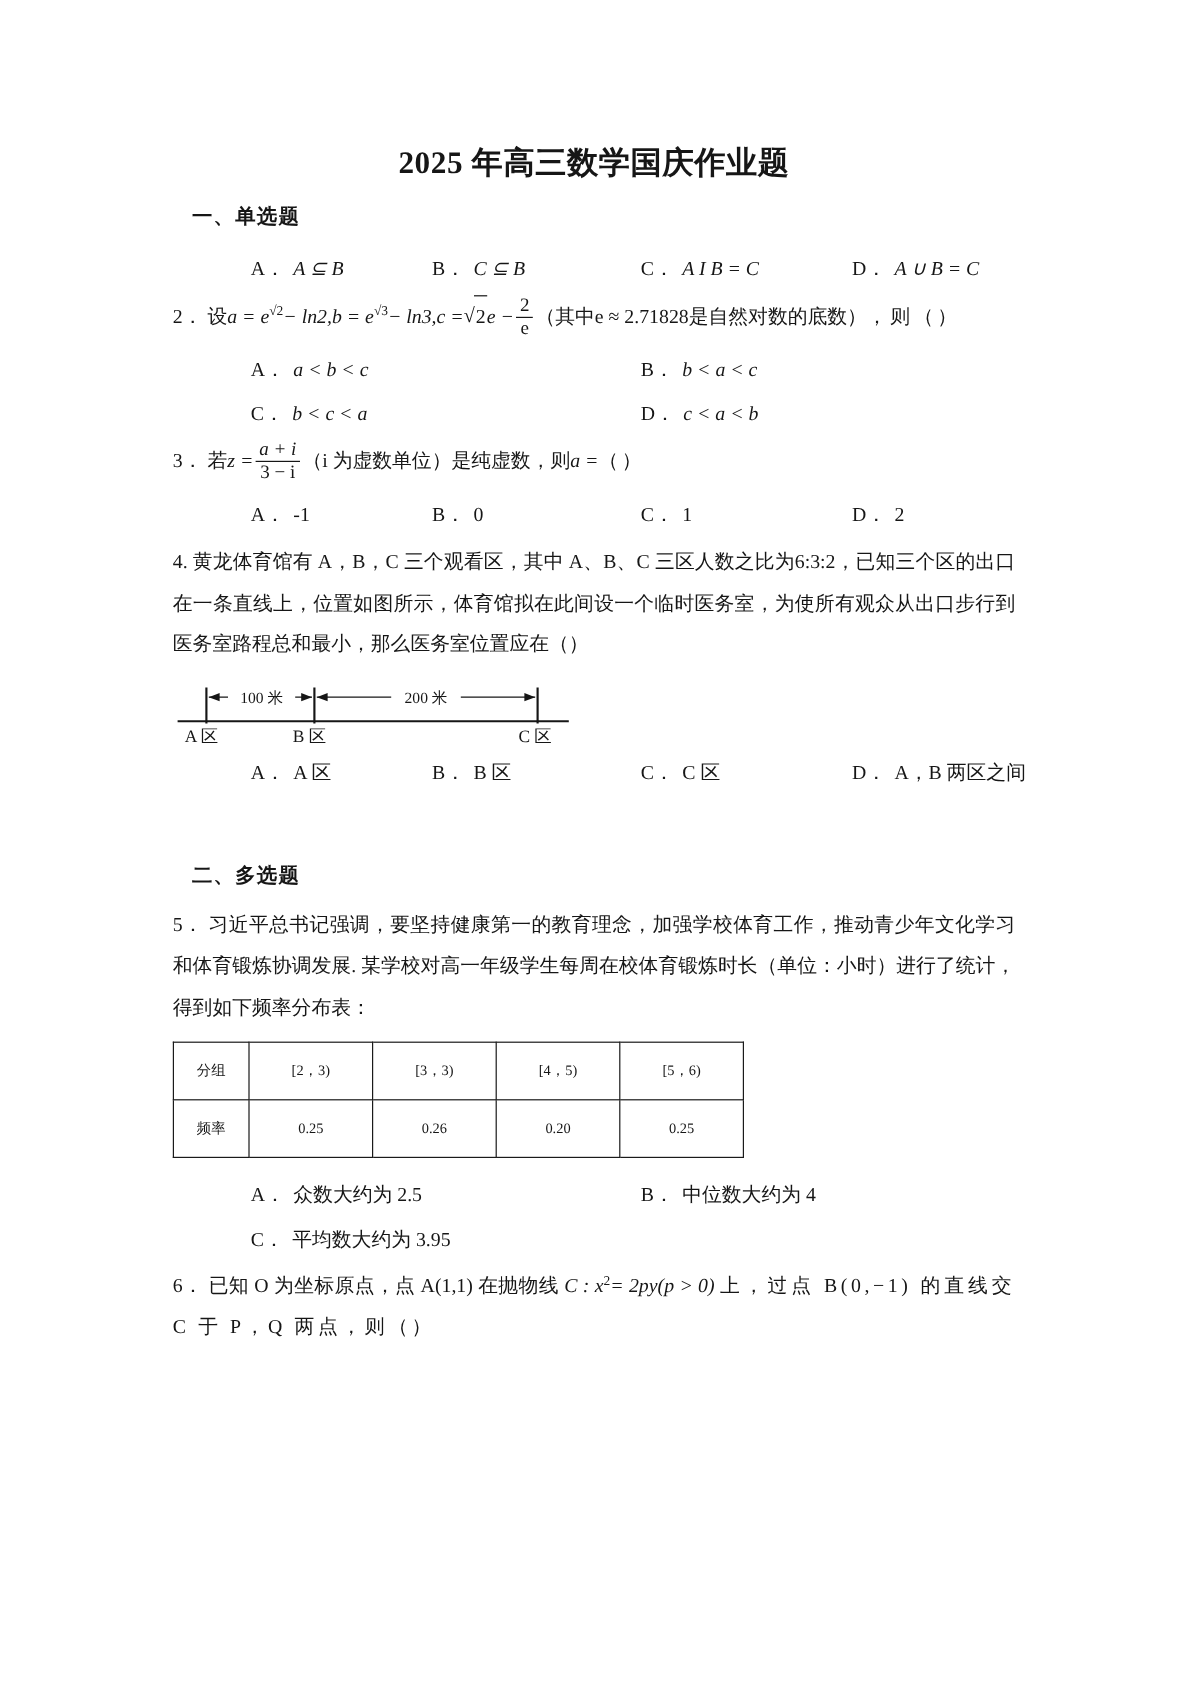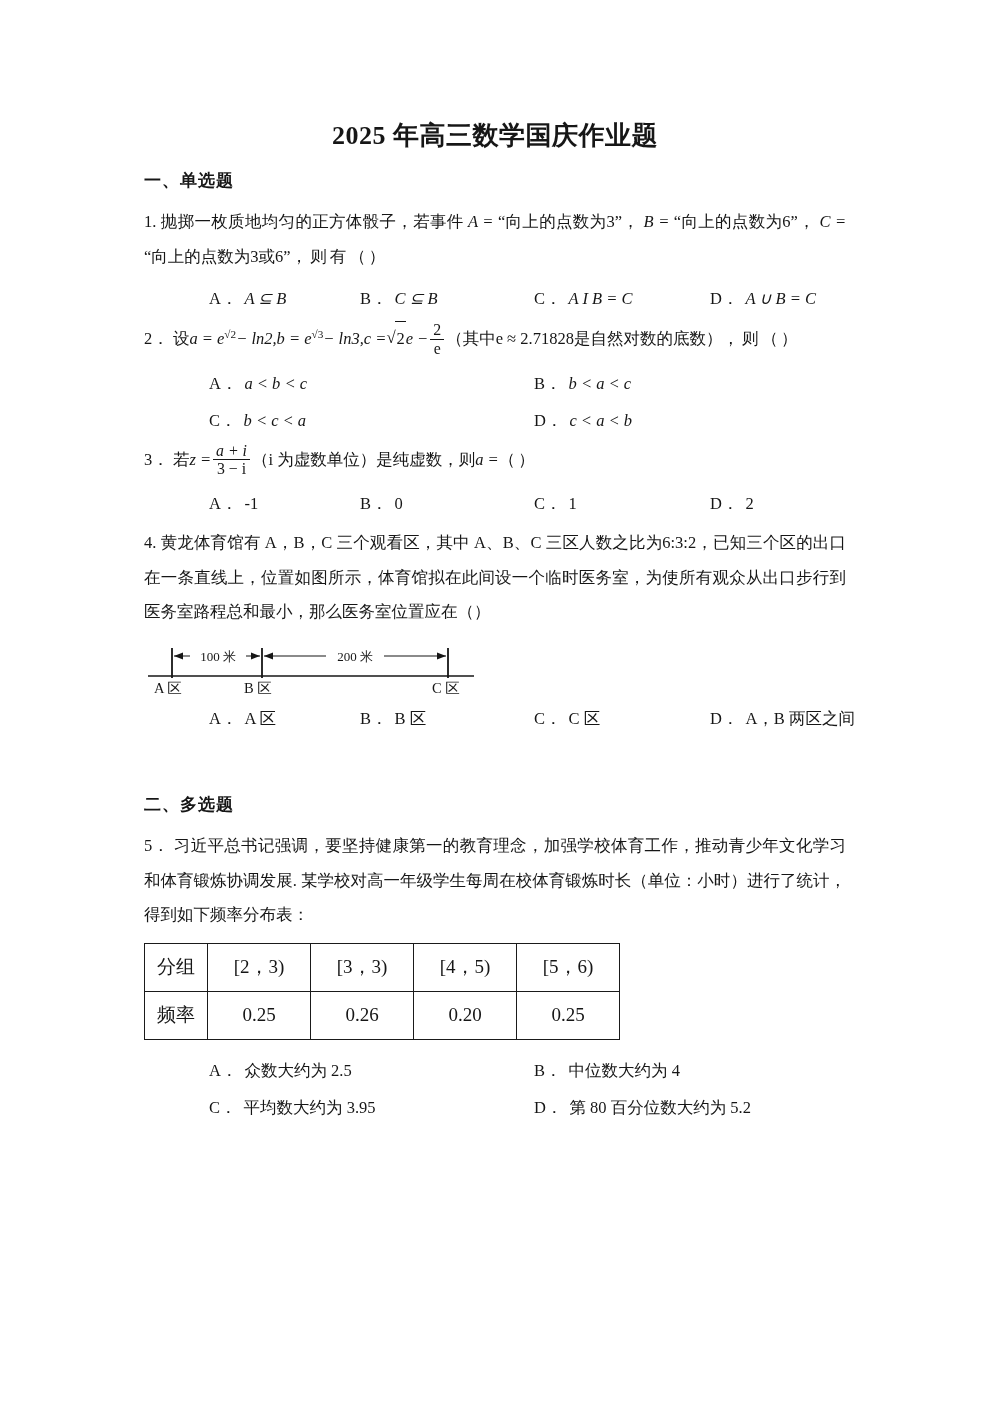--- a/index.html
+++ b/index.html
@@ -38,21 +38,21 @@
     margin-top: 120px;
     margin-bottom: 18px;
     line-height: 1.2;
   }
 
   
   .section-head {
     font-size: 17px;
     font-weight: bold;
     letter-spacing: 1px;
-    margin: 0 0 12px 0;
+    margin: 0 0 12px 16px;
     line-height: 1.4;
   }
   .section-head.second { margin-top: 0; }
 
   
   .question {
     font-size: 16.5px;
     line-height: 2.1;
     margin-bottom: 6px;
     text-align: justify;
@@ -132,21 +132,21 @@
     position: relative;
     height: 62px;
     margin: 2px 0 2px 0;
   }
   .figure-q4 svg { display: block; }
 
   
   .freq-table {
     border-collapse: collapse;
     margin: 10px 0 12px 0;
-    font-size: 19px;
+    font-size: 12px;
   }
   .freq-table td {
     border: 1.6px solid #1a1a1a;
     height: 47px;
     text-align: center;
     vertical-align: middle;
     padding: 0 6px;
     white-space: nowrap;
   }
   .freq-table td.head-col { width: 50px; }
@@ -157,30 +157,20 @@
 </head>
 <body>
 
 <div class="page">
   <div class="content">
 
     <div class="doc-title">2025 年高三数学国庆作业题</div>
 
     <div class="section-head">一、单选题</div>
 
-    <div class="question">
-      <span>1.</span>
-      <span>抛掷一枚质地均匀的正方体骰子，若事件</span>
-      <span class="mi">A =</span>
-      <span>“向上的点数为3”</span><span>，</span>
-      <span class="mi">B =</span>
-      <span>“向上的点数为6”</span><span>，</span>
-      <span class="mi">C =</span>
-      <span>“向上的点数为3或6”</span><span class="paren">，则有（</span><span>）</span>
-    </div>
     <div class="options cols4">
       <div class="opt-row">
         <span class="opt"><span class="opt-label">A．</span><span class="mi">A ⊆ B</span></span>
         <span class="opt"><span class="opt-label">B．</span><span class="mi">C ⊆ B</span></span>
         <span class="opt"><span class="opt-label">C．</span><span class="mi">A I B = C</span></span>
         <span class="opt"><span class="opt-label">D．</span><span class="mi">A ∪ B = C</span></span>
       </div>
     </div>
 
     <div class="question">
@@ -280,19 +270,24 @@
       </tbody>
     </table>
 
     <div class="options cols2">
       <div class="opt-row">
         <span class="opt"><span class="opt-label">A．</span><span>众数大约为 2.5</span></span>
         <span class="opt"><span class="opt-label">B．</span><span>中位数大约为 4</span></span>
       </div>
       <div class="opt-row">
         <span class="opt"><span class="opt-label">C．</span><span>平均数大约为 3.95</span></span>
-        <span class="opt"><span class="opt-label">D．</span><span>第 80 百分位数大约为 5.2</span></span>
-      </div>
-    </div>
-
+      </div>
+    </div>
+
+    <div class="question">
+      <span>6．</span>
+      <span>已知 O 为坐标原点，点 A(1,1) 在抛物线</span>
+      <span class="mi">C : x</span><sup class="exp">2</sup><span class="mi">= 2py(p &gt; 0)</span>
+      <span class="paren">上，过点 B(0,−1) 的直线交 C 于 P，Q 两点，则（</span><span>）</span>
+    </div>
 
   </div>
 </div>
 
 </body></html>

